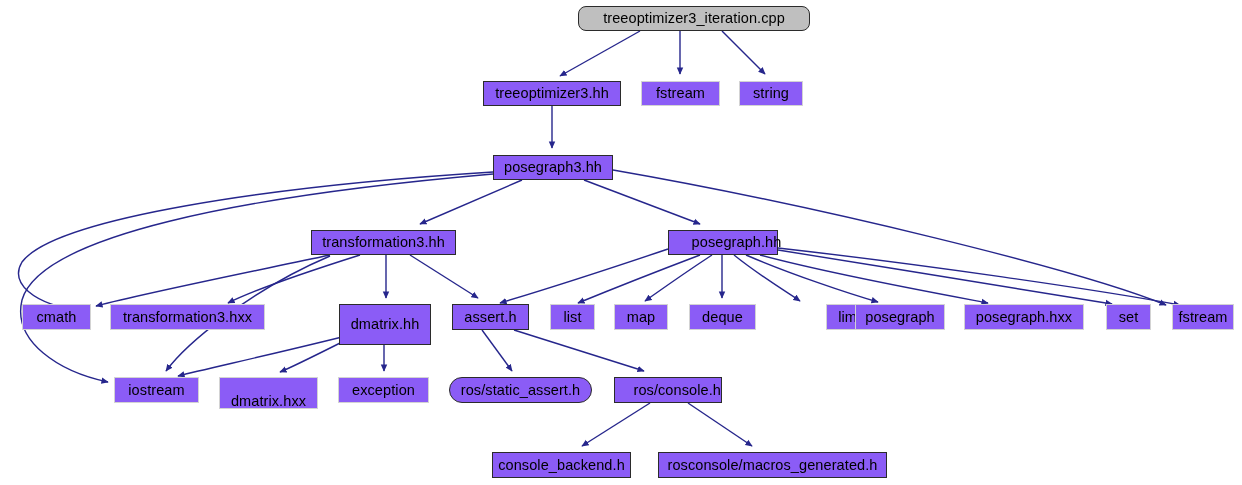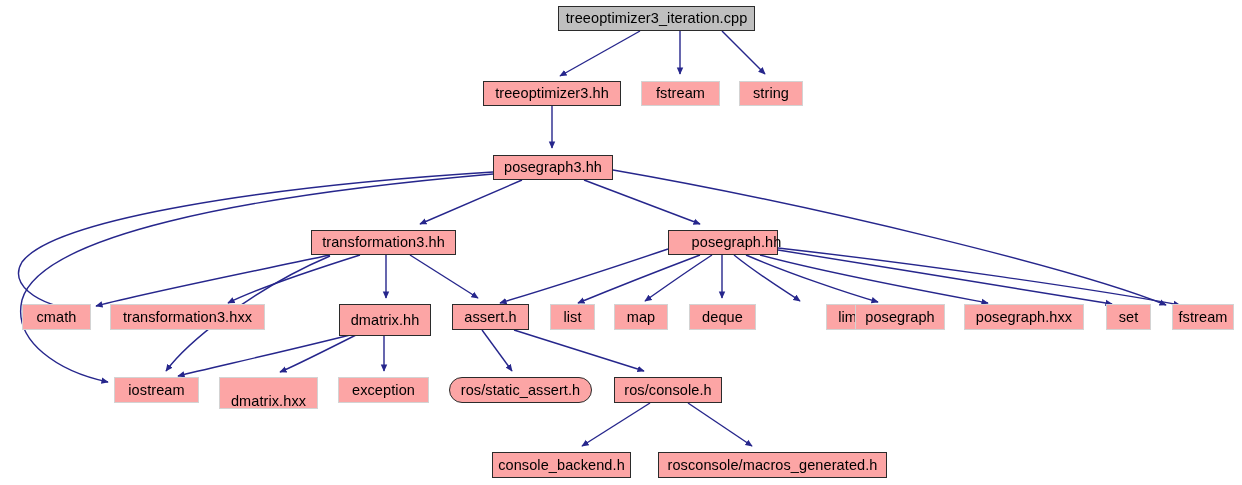--- a/index.html
+++ b/index.html
@@ -21,21 +21,21 @@
     top: 0;
     width: 1242px;
     height: 485px;
   }
   .graph-node {
     position: absolute;
     box-sizing: border-box;
     display: flex;
     align-items: center;
     justify-content: center;
-    background: #fca5a5;
+    background: #8b5cf6;
     border: 1px solid #d3d3d3;
     color: #000000;
     font-size: 14.5px;
     line-height: 1;
     white-space: nowrap;
     letter-spacing: 0.1px;
     z-index: 3;
   }
   .graph-node.project {
     border: 1.6px solid #2b2b2b;
@@ -87,21 +87,21 @@
         <path d="M 366,330 C 330,348 295,366 280,372" fill="none" stroke="#26268c" stroke-width="1.4" marker-end="url(#arrowhead)"></path>
         <path d="M 384,330 L 384,371" fill="none" stroke="#26268c" stroke-width="1.4" marker-end="url(#arrowhead)"></path>
         <path d="M 482,330 L 512,371" fill="none" stroke="#26268c" stroke-width="1.4" marker-end="url(#arrowhead)"></path>
         <path d="M 514,330 L 644,371" fill="none" stroke="#26268c" stroke-width="1.4" marker-end="url(#arrowhead)"></path>
         <path d="M 650,403 L 582,446" fill="none" stroke="#26268c" stroke-width="1.4" marker-end="url(#arrowhead)"></path>
         <path d="M 688,403 L 752,446" fill="none" stroke="#26268c" stroke-width="1.4" marker-end="url(#arrowhead)"></path>
       </g>
   </svg>
 
   <div id="nodes-layer">
-      <div class="graph-node root" style="left: 558px; top: 6px; width: 197px; height: 25px;">
+      <div class="graph-node root" style="left: 578px; top: 6px; width: 232px; height: 25px; border-radius: 8px;">
         <span class="node-label">treeoptimizer3_iteration.cpp</span>
       </div>
       <div class="graph-node project" style="left: 483px; top: 81px; width: 138px; height: 25px;">
         <span class="node-label">treeoptimizer3.hh</span>
       </div>
       <div class="graph-node system" style="left: 641px; top: 81px; width: 79px; height: 25px;">
         <span class="node-label">fstream</span>
       </div>
       <div class="graph-node system" style="left: 739px; top: 81px; width: 64px; height: 25px;">
         <span class="node-label">string</span>
@@ -114,21 +114,21 @@
       </div>
       <div class="graph-node project" style="left: 668px; top: 230px; width: 110px; height: 25px; padding-left: 27px;">
         <span class="node-label">posegraph.hh</span>
       </div>
       <div class="graph-node system" style="left: 22px; top: 304px; width: 69px; height: 26px;">
         <span class="node-label">cmath</span>
       </div>
       <div class="graph-node system" style="left: 110px; top: 304px; width: 155px; height: 26px;">
         <span class="node-label">transformation3.hxx</span>
       </div>
-      <div class="graph-node project" style="left: 339px; top: 304px; width: 92px; height: 32px;">
+      <div class="graph-node project" style="left: 339px; top: 304px; width: 92px; height: 41px;">
         <span class="node-label">dmatrix.hh</span>
       </div>
       <div class="graph-node project" style="left: 452px; top: 304px; width: 77px; height: 26px;">
         <span class="node-label">assert.h</span>
       </div>
       <div class="graph-node system" style="left: 550px; top: 304px; width: 45px; height: 26px; text-align: center;">
         <span class="node-label">list</span>
       </div>
       <div class="graph-node system" style="left: 614px; top: 304px; width: 54px; height: 26px;">
         <span class="node-label">map</span>
@@ -156,21 +156,21 @@
       </div>
       <div class="graph-node system" style="left: 219px; top: 377px; width: 99px; height: 32px; align-items: flex-end;">
         <span class="node-label">dmatrix.hxx</span>
       </div>
       <div class="graph-node system" style="left: 338px; top: 377px; width: 91px; height: 26px;">
         <span class="node-label">exception</span>
       </div>
       <div class="graph-node project" style="left: 449px; top: 377px; width: 143px; height: 26px; border-radius: 13px;">
         <span class="node-label">ros/static_assert.h</span>
       </div>
-      <div class="graph-node project" style="left: 614px; top: 377px; width: 108px; height: 26px;">
+      <div class="graph-node project" style="left: 614px; top: 377px; width: 108px; height: 26px; justify-content: flex-end;">
         <span class="node-label">ros/console.h</span>
       </div>
       <div class="graph-node project" style="left: 492px; top: 452px; width: 139px; height: 26px;">
         <span class="node-label">console_backend.h</span>
       </div>
       <div class="graph-node project" style="left: 658px; top: 452px; width: 229px; height: 26px;">
         <span class="node-label">rosconsole/macros_generated.h</span>
       </div>
     </div>
 

